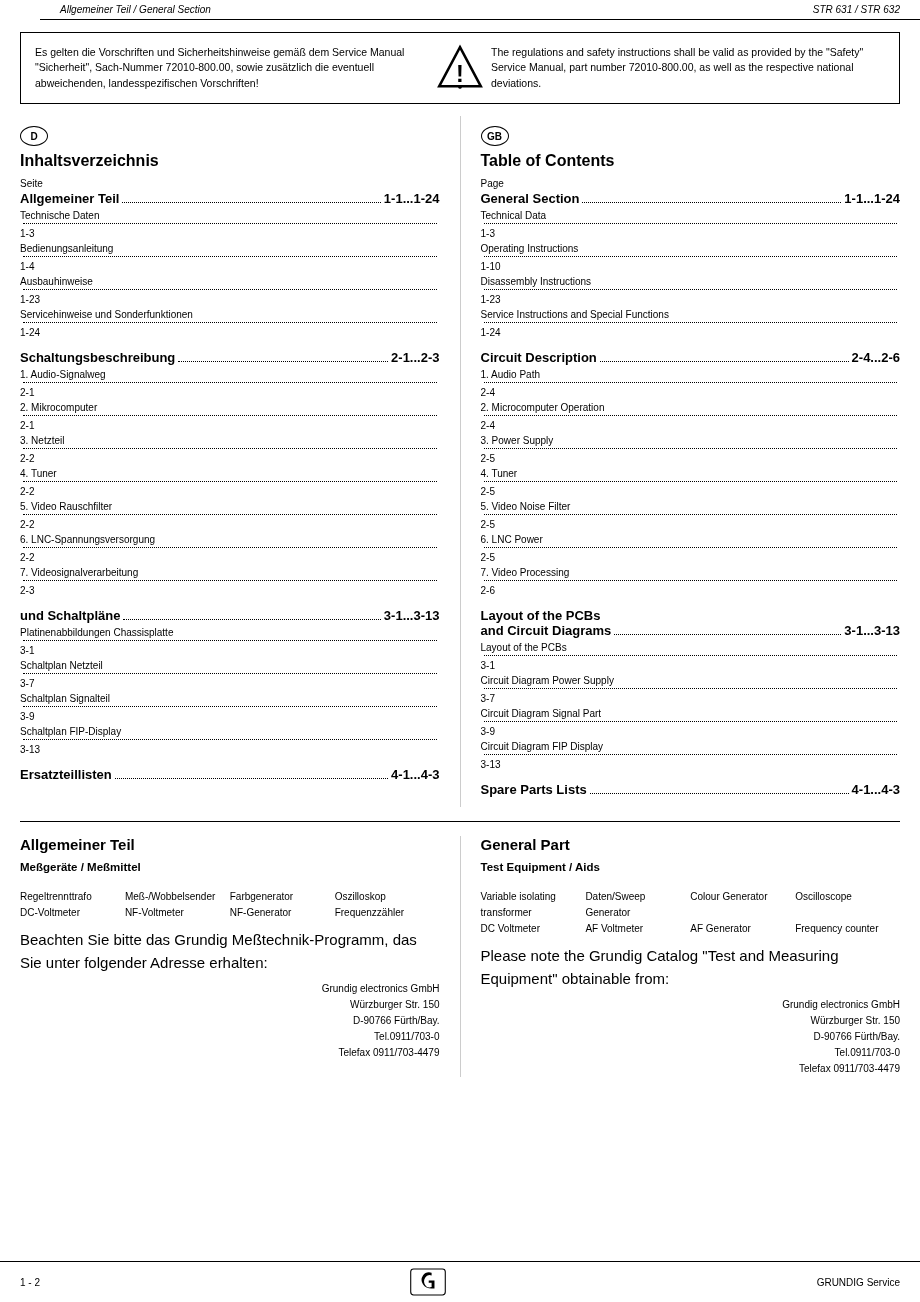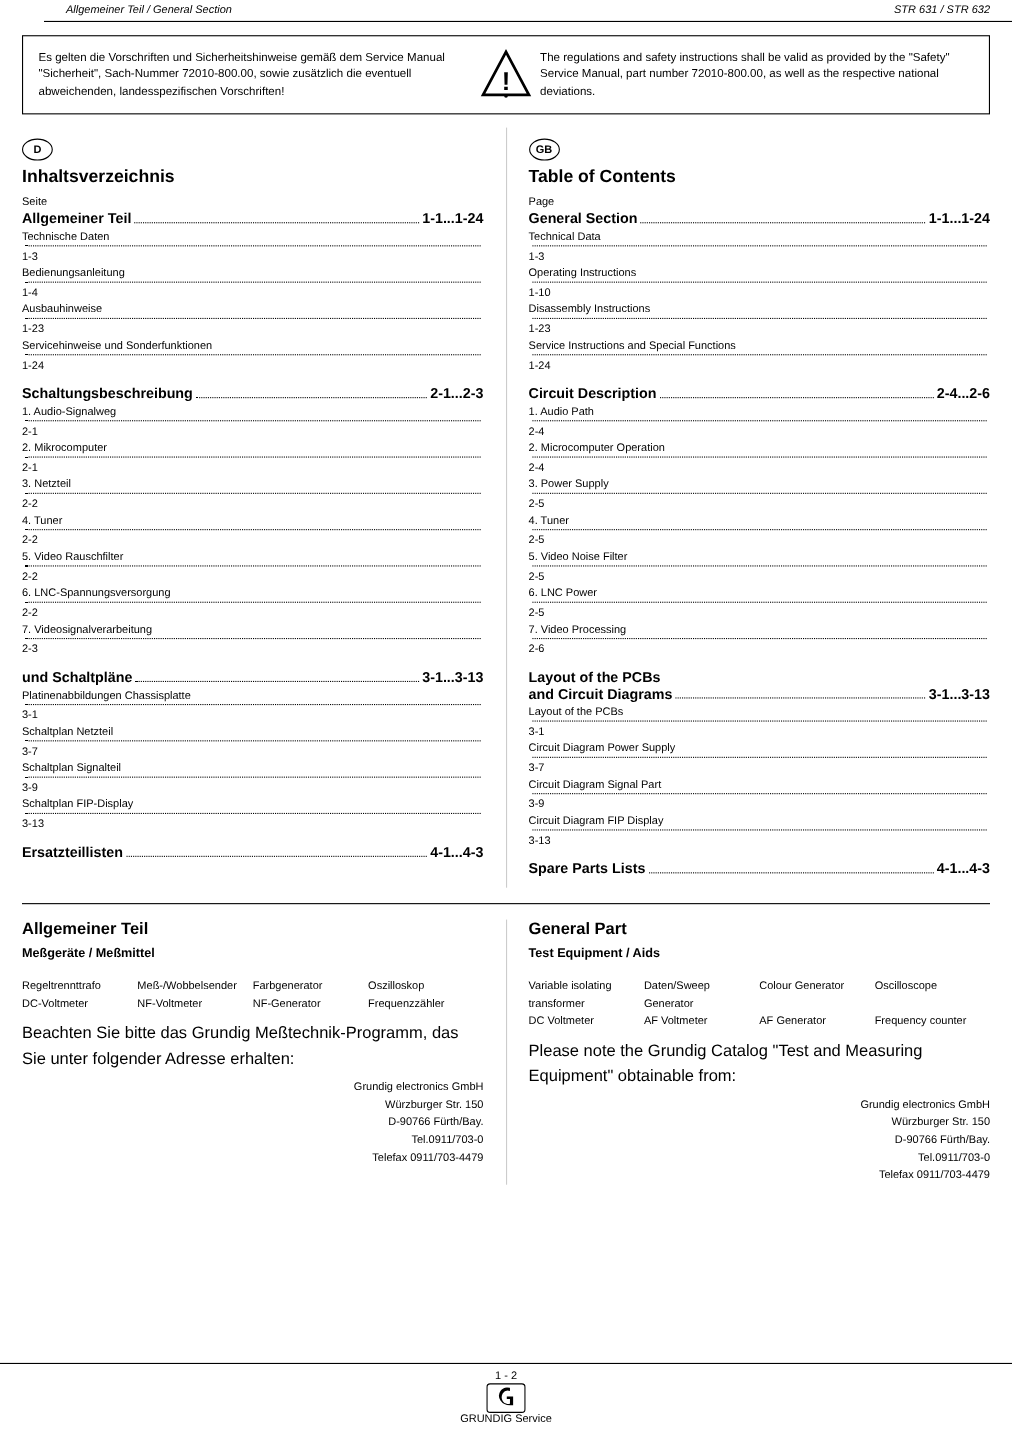--- a/index.html
+++ b/index.html
@@ -176,21 +176,20 @@
       position: absolute;
       bottom: 0;
       left: 0;
       right: 0;
       display: flex;
       justify-content: space-between;
       align-items: center;
       padding: 6px 20px;
       border-top: 1px solid #000;
       font-size: 10px;
-      flex-direction: column;
     }
 
     .footer-icon {
       width: 36px;
       height: 28px;
     }
 
     .inline-bold {
       font-weight: bold;
     }

